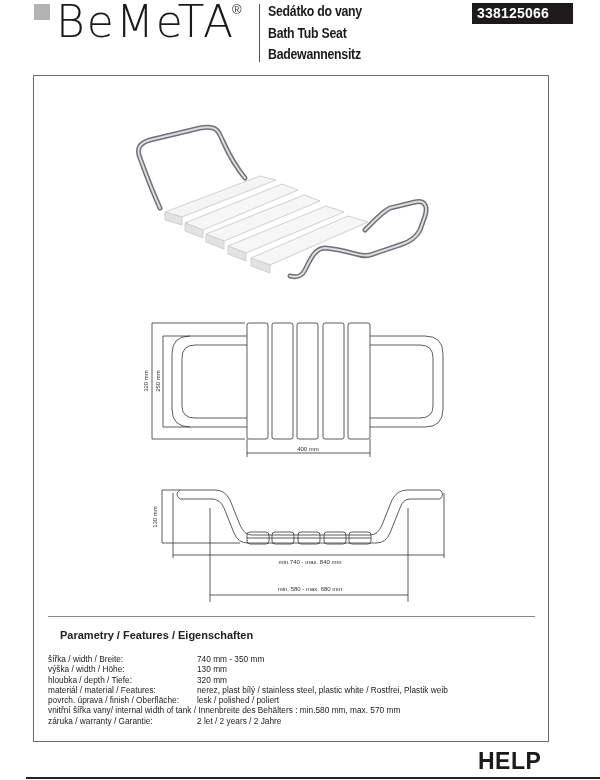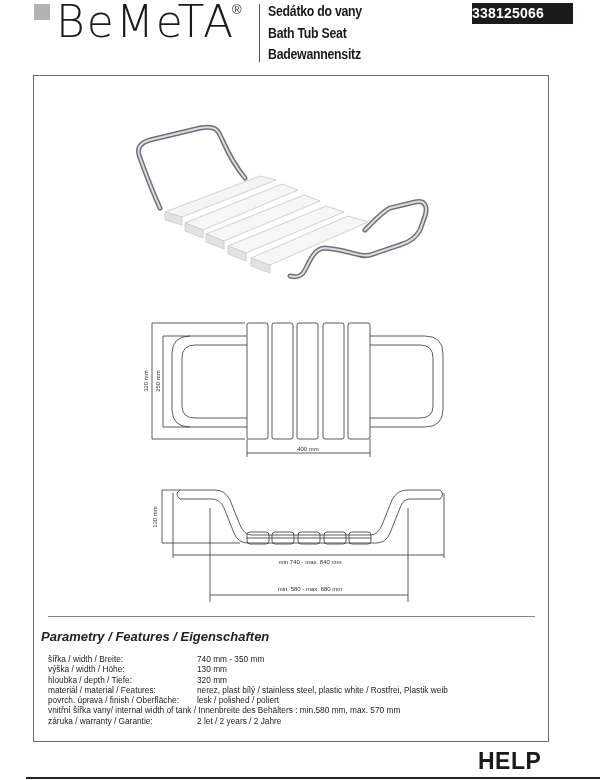--- a/index.html
+++ b/index.html
@@ -6,27 +6,27 @@
   body { width: 600px; height: 780px; position: relative; overflow: hidden; font-family: "Liberation Sans", sans-serif; color: #1a1a1a; }
   .abs { position: absolute; }
 
   
   .logo-square { left: 34px; top: 4px; width: 16px; height: 16px; background: #b3b3b3; }
   .logo-text { left: 56px; top: -8px; font-family: "DejaVu Sans", sans-serif; font-size: 44px; font-weight: 300; letter-spacing: 2px; color: #1a1a1a; line-height: 60px; }
   .logo-reg { left: 232px; top: 2px; font-size: 13px; color: #333; }
   .header-rule { left: 259px; top: 4px; width: 1px; height: 58px; background: #555; }
   .title-line { left: 268px; font-family: "Liberation Sans", sans-serif; font-weight: bold; font-size: 14px; letter-spacing: -0.3px; color: #1a1a1a; transform: scaleX(0.88); transform-origin: left; white-space: nowrap; }
   .t1 { top: 3px; } .t2 { top: 25px; } .t3 { top: 46px; }
-  .sku { left: 472px; top: 3px; width: 101px; height: 21px; background: #1c1a1b; color: #fff; font-weight: bold; font-size: 14px; line-height: 21px; box-sizing: border-box; letter-spacing: 0.2px; }
+  .sku { left: 472px; top: 3px; width: 101px; height: 21px; background: #1c1a1b; color: #fff; font-weight: bold; font-size: 14px; line-height: 21px; padding-left: 5px; box-sizing: border-box; letter-spacing: 0.2px; }
 
   
   .frame { left: 33px; top: 75px; width: 516px; height: 667px; border: 1px solid #6b6b6b; box-sizing: border-box; }
   .divider { left: 48px; top: 616px; width: 487px; height: 1px; background: #888; }
 
-  .params-title { left: 41px; top: 629px; font-weight: bold; font-size: 13px; color: #222; white-space: nowrap; font-style: italic; }
+  .params-title { left: 60px; top: 629px; font-weight: bold; font-size: 11px; color: #222; white-space: nowrap; }
   .params { left: 48px; top: 654px; font-size: 8.3px; line-height: 10.3px; color: #222; }
   .prow { position: relative; height: 10.3px; white-space: nowrap; }
   .plabel { position: absolute; left: 0; }
   .pval { position: absolute; left: 149px; }
 
   .help { left: 478px; top: 748px; font-weight: bold; font-size: 23px; color: #1a1a1a; letter-spacing: 0.5px; }
   .bottom-rule { left: 26px; top: 777px; width: 574px; height: 2px; background: #222; }
 
   svg text { font-family: "Liberation Sans", sans-serif; }
 </style>

